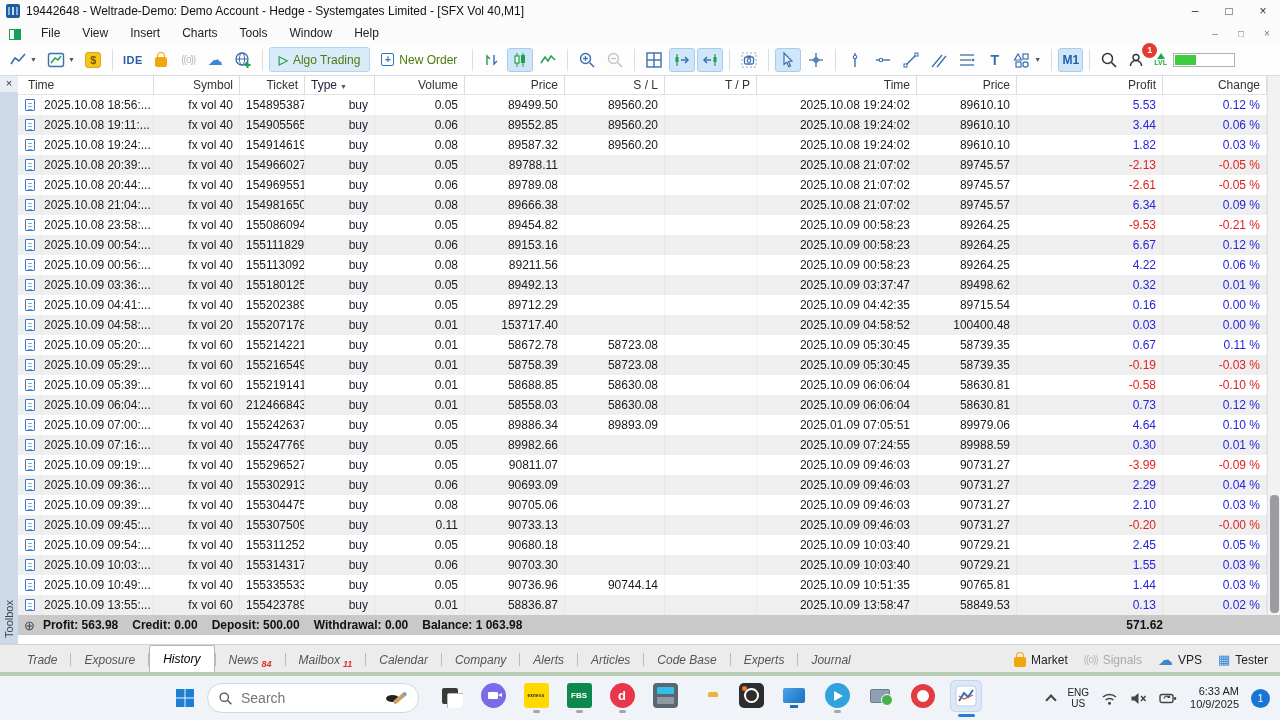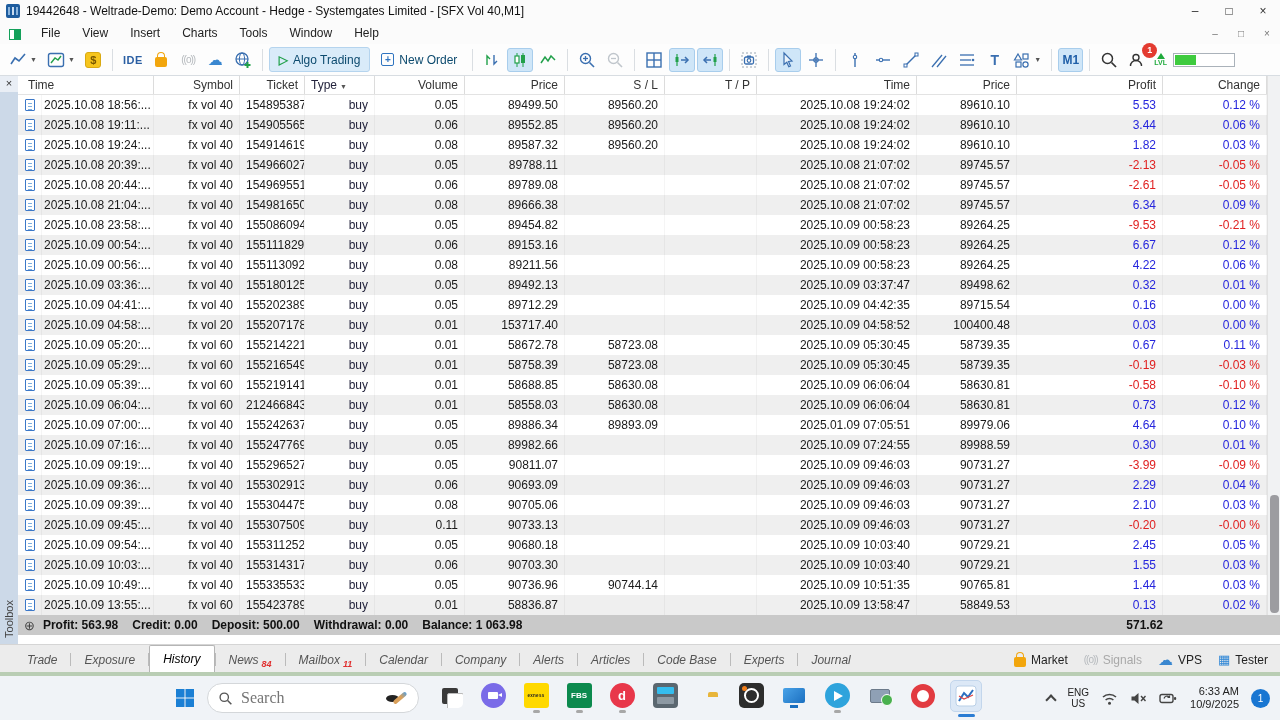--- a/index.html
+++ b/index.html
@@ -18,21 +18,21 @@
   .menu-logo::before,.menu-logo::after{content:"";position:absolute;top:2px;width:4px;height:9px;border:1px solid #14a05a;background:#fff;}
   .menu-logo::before{left:1px;}.menu-logo::after{left:7px;background:#14a05a;}
   .menu-item{padding:0 11px;color:#222;cursor:default;}
   .childbtns{margin-left:auto;display:flex;}
   .childbtn{width:26px;text-align:center;color:#777;font-size:10px;}
   
   .toolbar{height:32px;display:flex;align-items:center;background:#fdfdfd;border-bottom:1px solid #d8dde2;padding-left:4px;}
   .tbtn{height:24px;min-width:25px;padding:0 3px;display:flex;align-items:center;justify-content:center;border:1px solid transparent;border-radius:3px;margin:0 1px;color:#3a6fb0;}
   .tbtn.active{background:#cfe6f8;border-color:#a8cdec;}
   .tbtn.disabled{color:#c0c6cc;}
-  .tbtn .lbl{margin-left:5px;color:#0c4a6e;}
+  .tbtn .lbl{margin-left:5px;color:#4d7c0f;}
   .tsep{width:1px;height:22px;background:#dadee2;margin:0 5px;flex:none;}
   .caret{font-size:7px;color:#555;margin-left:3px;}
   .dollar-chip{width:16px;height:16px;background:#f6c51d;border:1px solid #d9a912;border-radius:3px;color:#7a5800;font-weight:bold;font-size:11px;display:flex;align-items:center;justify-content:center;}
   .ide-txt{color:#2b5fa3;font-size:11px;font-weight:bold;letter-spacing:.5px;}
   .bag{width:12px;height:10px;background:#f2a60d;border-radius:2px;position:relative;margin-top:4px;}
   .bag::before{content:"";position:absolute;top:-5px;left:2px;width:6px;height:5px;border:1.5px solid #f2a60d;border-bottom:none;border-radius:4px 4px 0 0;}
   .signals-txt{color:#b5b9bd;font-size:10px;letter-spacing:-1px;}
   .cloud-glyph{color:#3a87d0;font-size:15px;line-height:15px;}
   .algo-btn{background:#d9ebf9;border:1px solid #b5d4ee;height:25px;padding:0 9px;}
   .play{color:#21a04a;font-size:12px;font-weight:bold;}
@@ -85,21 +85,21 @@
   .tbadge{color:#e03030;font-size:9px;font-weight:bold;position:relative;top:3px;margin-left:3px;}
   .statusitems{margin-left:auto;display:flex;align-items:center;gap:16px;padding:0 12px 5px 0;}
   .sitem{display:flex;align-items:center;gap:5px;color:#222;}
   .sitem.dim{color:#a9a9a9;}
   .tester-glyph{color:#2e86d6;font-size:13px;}
   
   .desktopstrip{height:4px;background:#b9cdb4;}
   .taskbar{height:44px;background:#f0f3f7;display:flex;align-items:center;padding:0 10px 0 175px;}
   .startbtn{margin-right:12px;flex:none;display:flex;}
   .searchpill{width:212px;height:30px;background:#fff;border:1px solid #d4d7da;border-radius:16px;display:flex;align-items:center;padding:0 10px;gap:8px;flex:none;}
-  .searchpill input{border:none;outline:none;flex:1;font-size:16px;color:#000000;background:transparent;font-family:Liberation Serif, serif;width:100px;}
+  .searchpill input{border:none;outline:none;flex:1;font-size:14px;color:#000000;background:transparent;font-family:Liberation Sans, sans-serif;width:100px;}
   .doodle{display:flex;align-items:center;flex:none;}
   .puck{width:13px;height:7px;background:#222;border-radius:50%;}
   .stick{width:16px;height:4px;background:linear-gradient(90deg,#d9a05b 60%,#5aa0d8);border-radius:2px;transform:rotate(-40deg);margin-left:-7px;}
   .apps{display:flex;align-items:center;gap:13px;margin-left:16px;}
   .appwrap{display:flex;flex-direction:column;align-items:center;width:30px;}
   .runbar{width:7px;height:3px;border-radius:2px;background:#a7a7a7;margin-top:2px;}
   .runbar.none{background:transparent;}
   .runbar.activebar{width:17px;background:#2b7cd3;}
   .ic24{width:25px;height:25px;border-radius:5px;display:flex;align-items:center;justify-content:center;overflow:hidden;}
   .taskview-back{width:16px;height:16px;background:#3a3a3a;border-radius:2px;position:relative;}

